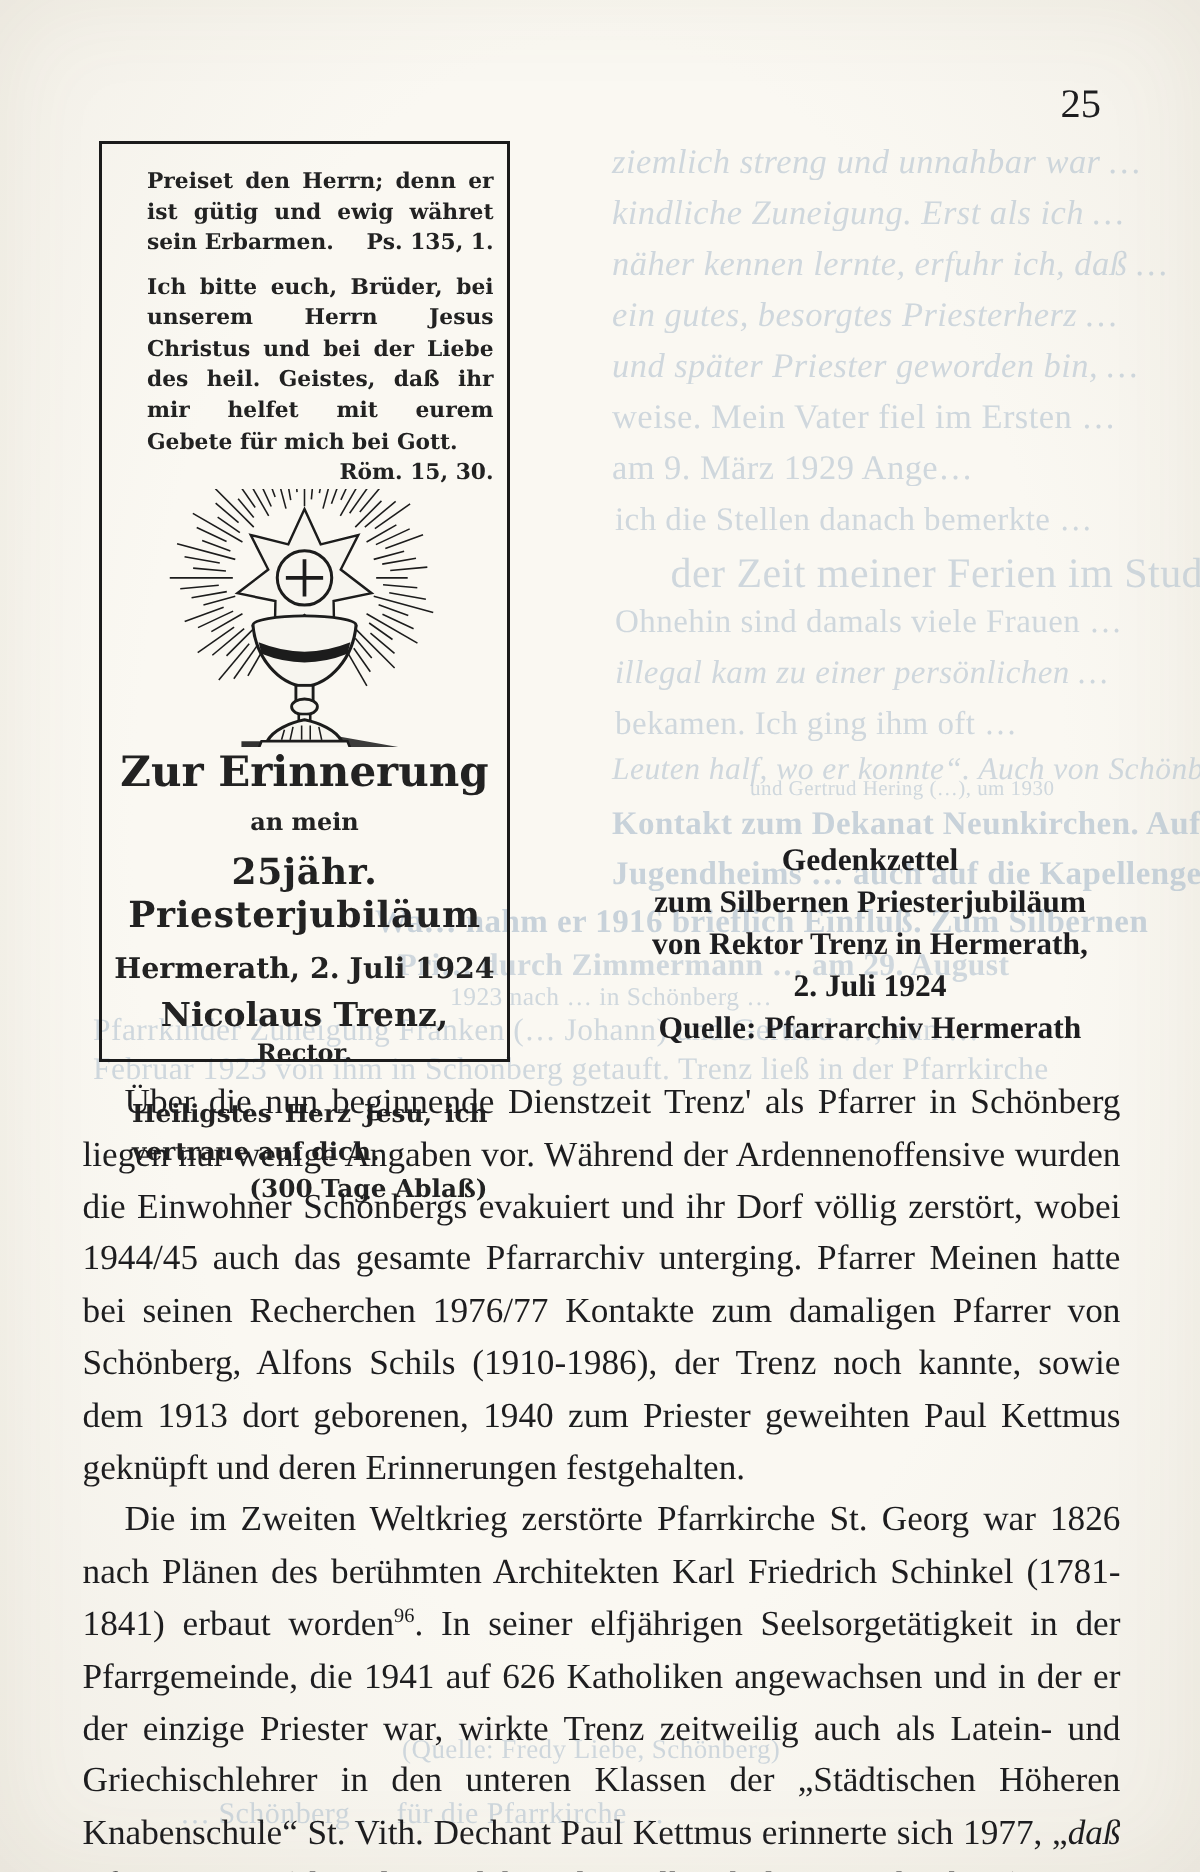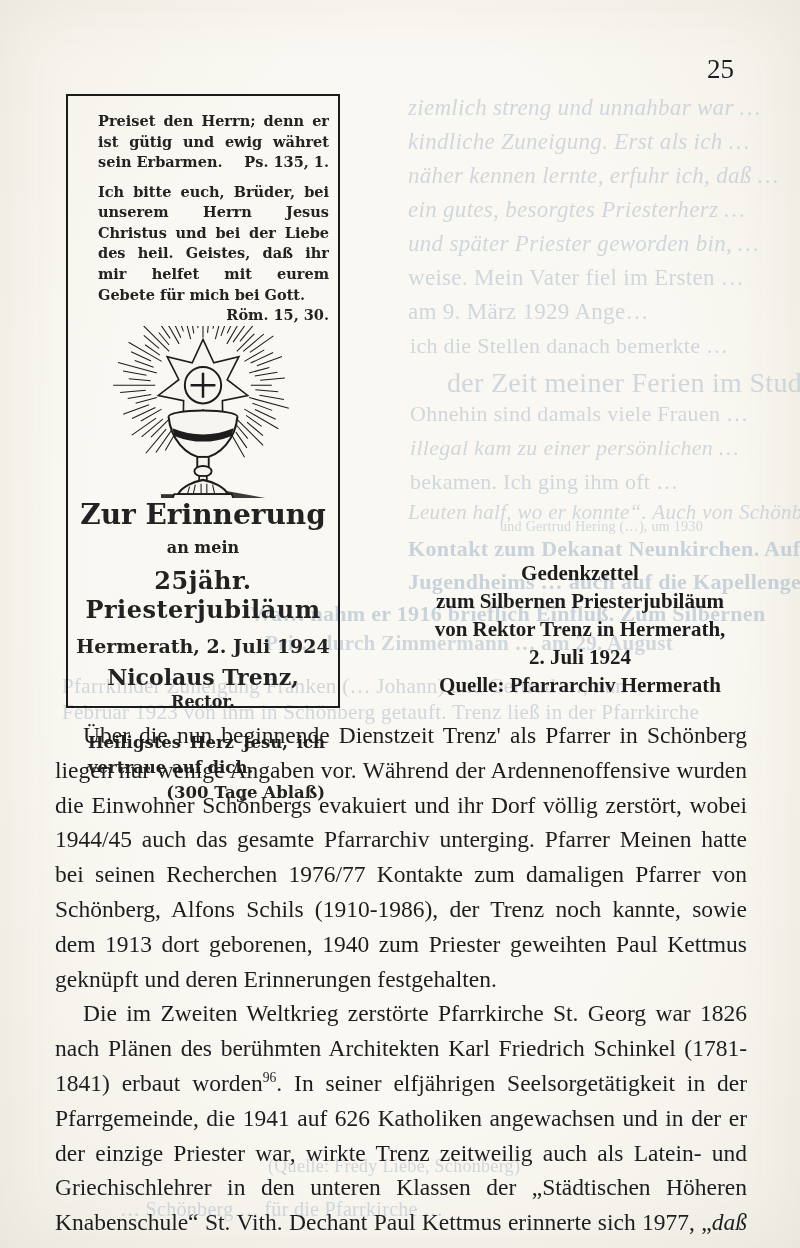--- a/index.html
+++ b/index.html
@@ -70,20 +70,21 @@
       <div class="bleed-line" style="left: 410px; top: 367px; font-size: 28px; font-weight: 400; margin-left: 37px;">der Zeit meiner Ferien im Studium …</div>
       <div class="bleed-line" style="left: 410px; top: 401px; font-size: 22px; font-weight: 400;">Ohnehin sind damals viele Frauen …</div>
       <div class="bleed-line" style="left: 410px; top: 435px; font-size: 22px; font-weight: 400; font-style: italic;">illegal kam zu einer persönlichen …</div>
       <div class="bleed-line" style="left: 410px; top: 469px; font-size: 22px; font-weight: 400;">bekamen. Ich ging ihm oft …</div>
       <div class="bleed-line" style="left: 408px; top: 500px; font-size: 21px; font-weight: 400; font-style: italic;">Leuten half, wo er konnte“. Auch von Schönberg aus blieb Trenz in</div>
       <div class="bleed-line" style="left: 500px; top: 519px; font-size: 14px; font-weight: 400;">und Gertrud Hering (…), um 1930</div>
       <div class="bleed-line" style="left: 408px; top: 536px; font-size: 22px; font-weight: 600; opacity: 0.72;">Kontakt zum Dekanat Neunkirchen. Auf die Überschreibung des</div>
       <div class="bleed-line" style="left: 408px; top: 569px; font-size: 22px; font-weight: 600; opacity: 0.72;">Jugendheims … auch auf die Kapellengemeinde und die Arbeit des</div>
       <div class="bleed-line" style="left: 250px; top: 601px; font-size: 22px; font-weight: 600; opacity: 0.72;">Wa… nahm er 1916 brieflich Einfluß. Zum Silbernen</div>
       <div class="bleed-line" style="left: 265px; top: 631px; font-size: 21px; font-weight: 700;">Pri… durch Zimmermann … am 29. August</div>
+      <div class="bleed-line" style="left: 300px; top: 655px; font-size: 17px; font-weight: 400;">1923 nach … in Schönberg …</div>
       <div class="bleed-line" style="left: 62px; top: 674px; font-size: 21px; font-weight: 400;">Pfarrkinder Zuneigung Franken (… Johann) und Gertrud …, nun …</div>
       <div class="bleed-line" style="left: 62px; top: 700px; font-size: 21px; font-weight: 400;">Februar 1923 von ihm in Schönberg getauft. Trenz ließ in der Pfarrkirche</div>
       <div class="bleed-line" style="left: 120px; top: 1198px; font-size: 20px; font-weight: 400; ">… Schönberg … für die Pfarrkirche …</div>
       <div class="bleed-line" style="left: 268px; top: 1156px; font-size: 18px; font-weight: 400;">(Quelle: Fredy Liebe, Schönberg)</div>
     </div>
 
   <div class="page-number">25</div>
 
   <div class="card">
     <div class="prayer">

